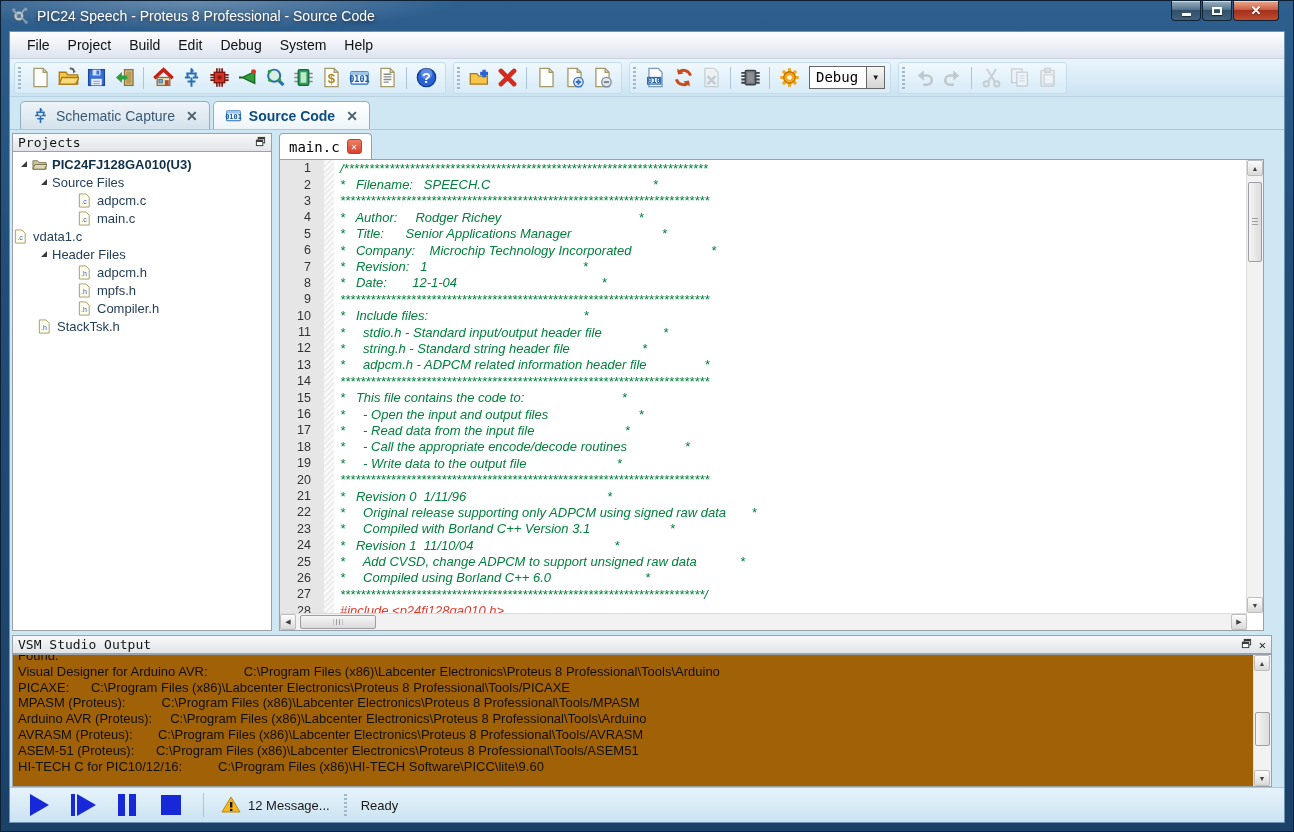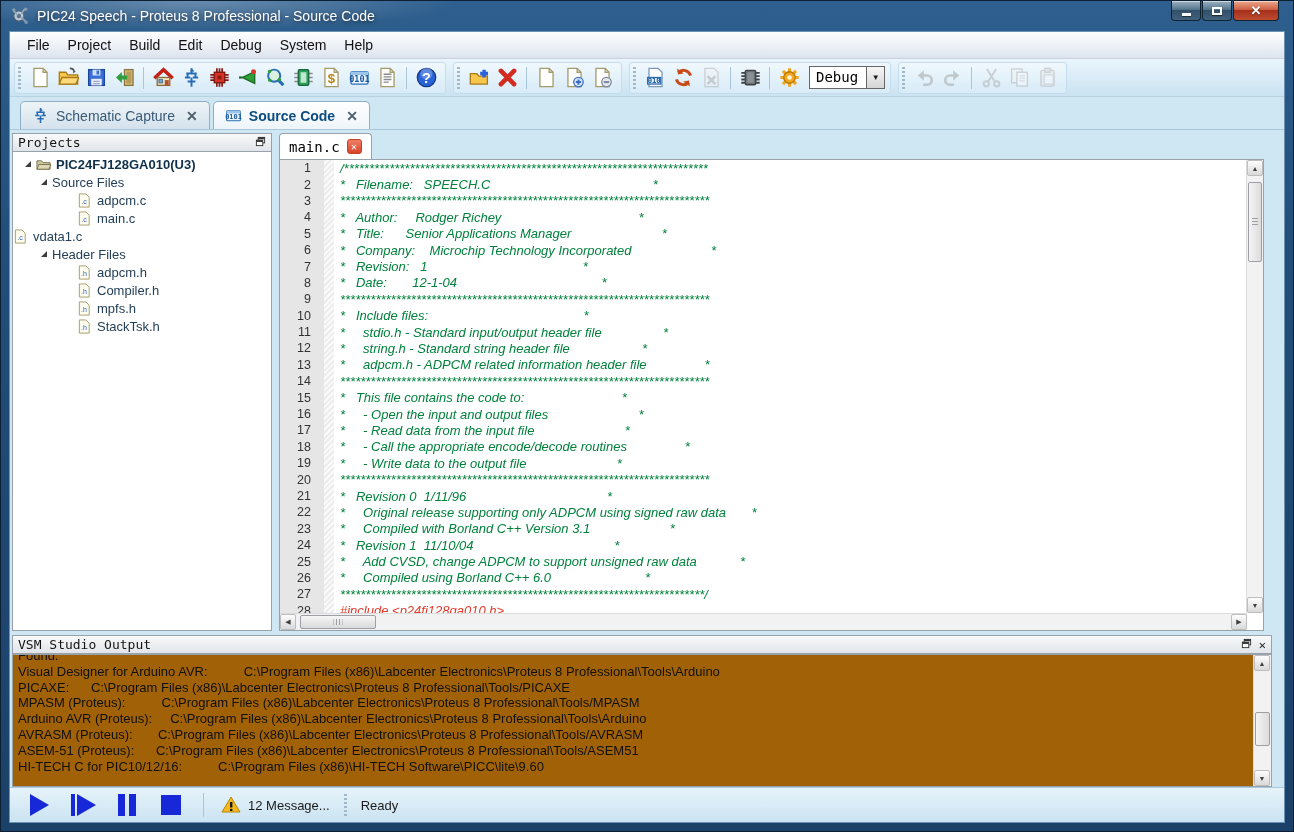--- a/index.html
+++ b/index.html
@@ -468,21 +468,21 @@
           <span>Projects</span>
           <span class="sp"></span>
           <span class="float-ic"><svg viewBox="0 0 12 12">
                 <rect x="3.5" y="1.5" width="7" height="6" fill="#fff" stroke="#333"></rect>
                 <rect x="3.5" y="1.5" width="7" height="2" fill="#333"></rect>
                 <rect x="1.5" y="4.5" width="7" height="6" fill="#fff" stroke="#333"></rect>
                 <rect x="1.5" y="4.5" width="7" height="2" fill="#333"></rect>
               </svg></span>
         </div>
         <div class="ptree">
-            <div class="trow bold" style="padding-left: 12px;">
+            <div class="trow bold" style="padding-left: 2px; margin-left: 6px;">
               <span class="caret"></span>
               <span class="ticon">
                 <svg viewBox="0 0 16 16">
                   <path d="M1 13V4h5l1.5 2H15v7z" fill="#cdc7a0" stroke="#7a7450"></path>
                   <path d="M1 13l2-5h13l-2.5 5z" fill="#dcd7b4" stroke="#7a7450"></path>
                 </svg>
               </span>
               <span>PIC24FJ128GA010(U3)</span>
             </div>
             <div class="trow" style="padding-left: 28px;">
@@ -529,32 +529,32 @@
               </span>
               <span>adpcm.h</span>
             </div>
             <div class="trow" style="padding-left: 64px;">
               <span class="ticon">
                 <svg viewBox="0 0 16 16">
                   <path d="M2.5 1h7l3.5 3.5V15h-10.5z" fill="#fffdf0" stroke="#a59a6a"></path>
                   <text x="7.5" y="12" font-size="7.5" fill="#2a62c8" text-anchor="middle">.h</text>
                 </svg>
               </span>
-              <span>Compiler.h</span>
+              <span>mpfs.h</span>
             </div>
             <div class="trow" style="padding-left: 64px;">
               <span class="ticon">
                 <svg viewBox="0 0 16 16">
                   <path d="M2.5 1h7l3.5 3.5V15h-10.5z" fill="#fffdf0" stroke="#a59a6a"></path>
                   <text x="7.5" y="12" font-size="7.5" fill="#2a62c8" text-anchor="middle">.h</text>
                 </svg>
               </span>
-              <span>mpfs.h</span>
-            </div>
-            <div class="trow" style="padding-left: 64px;">
+              <span>Compiler.h</span>
+            </div>
+            <div class="trow" style="padding-left: 24px;">
               <span class="ticon">
                 <svg viewBox="0 0 16 16">
                   <path d="M2.5 1h7l3.5 3.5V15h-10.5z" fill="#fffdf0" stroke="#a59a6a"></path>
                   <text x="7.5" y="12" font-size="7.5" fill="#2a62c8" text-anchor="middle">.h</text>
                 </svg>
               </span>
               <span>StackTsk.h</span>
             </div>
           </div>
       </div>

